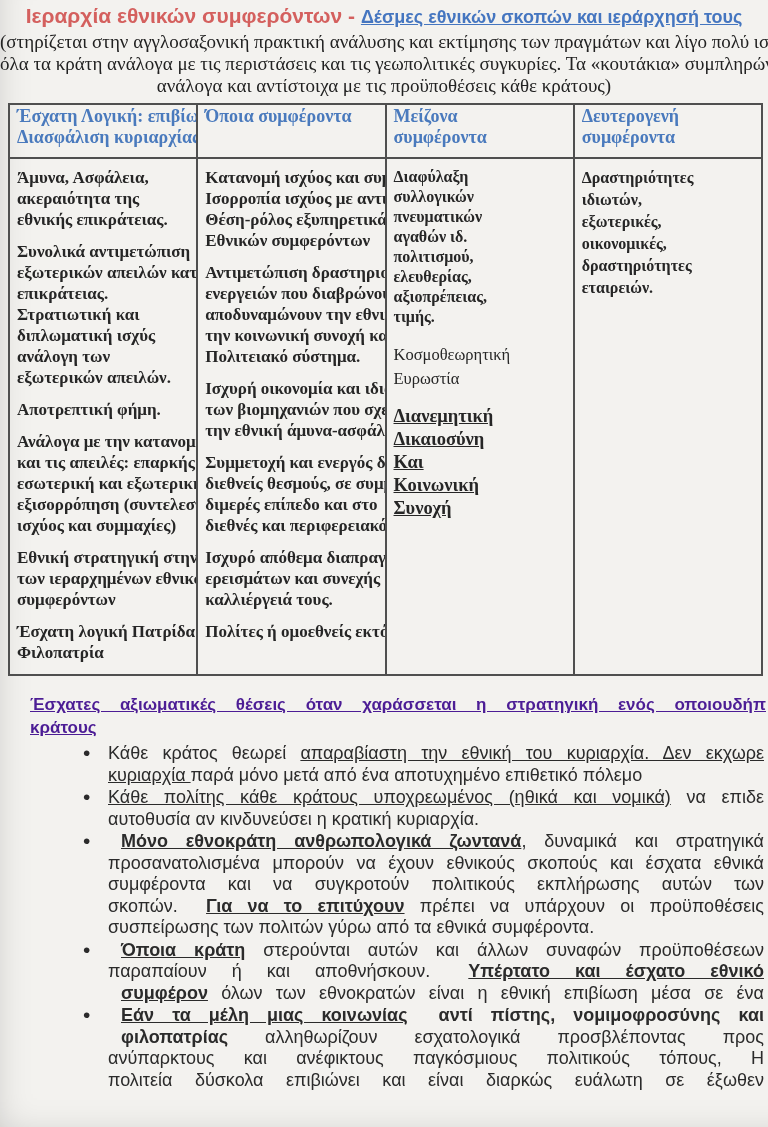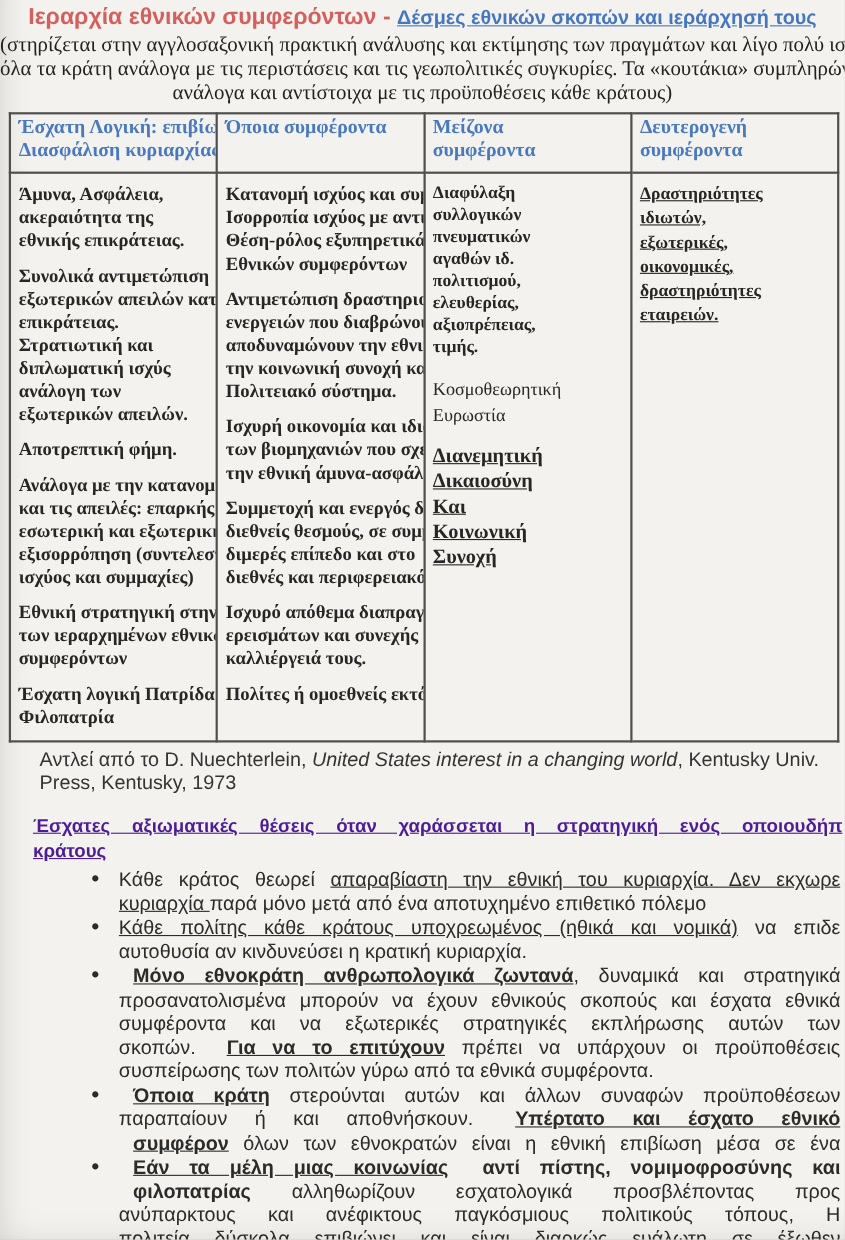--- a/index.html
+++ b/index.html
@@ -22,21 +22,21 @@
   .grid th,.grid td{border:2px solid #4f4f4f;vertical-align:top;overflow:hidden;font-family:"Liberation Serif",serif;background:transparent;}
   .grid th{color:#4a7abd;font-weight:bold;font-size:18px;line-height:25px;text-align:left;padding:1px 2px 1px 7px;height:50px;}
   .grid td{padding:8px 2px 0 7px;font-weight:bold;font-size:17px;height:475px;}
   .grid .ln{white-space:nowrap;line-height:21px;}
   .grid .para{margin:0 0 11px 0;}
   .grid td.c3 .para-0 .ln{font-size:16px;line-height:20px;}
   .grid td.c3 .para-1{font-weight:normal;font-size:16.5px;margin-top:16px;}
   .grid td.c3 .para-1 .ln{line-height:24px;}
   .grid td.c3 .para-2{font-size:18.5px;margin-top:14px;}
   .grid td.c3 .para-2 .ln{line-height:23px;text-decoration:underline;}
-  .grid td.c4{font-size:16px;text-decoration:underline;}
+  .grid td.c4{font-size:16px;}
   .grid td.c4 .ln{line-height:22px;}
   
   .citation{margin:5px 0 0 36px;font-size:18px;line-height:21px;color:#333;}
   .citation .i{font-style:italic;}
   
   .red-heading{margin:17px 0 0 30px;width:736px;color:#4c1d95;font-weight:bold;font-size:17px;line-height:23px;}
   .red-heading div{text-decoration:underline;white-space:nowrap;overflow:hidden;}
   .red-heading div.just{text-align:justify;text-align-last:justify;}
   
   ul.bullets{list-style:none;margin:4px 0 0 0;padding:0 0 0 108px;width:656px;font-size:18px;line-height:21.5px;color:#2b2b2b;}
@@ -184,43 +184,39 @@
               <div class="ln">εξωτερικές,</div>
               <div class="ln">οικονομικές,</div>
               <div class="ln">δραστηριότητες</div>
               <div class="ln">εταιρειών.</div>
             </div>
           </td>
         </tr>
       </tbody>
   </table>
 
-  <div class="citation">
-      <div><span>Αντλεί από το D. Nuechterlein, </span><span class="i">United States interest in a changing world</span><span>, Kentusky Univ.</span></div>
-      <div><span>Press, Kentusky, 1973</span></div>
-    </div>
 
   <div class="red-heading">
       <div class="just">Έσχατες αξιωματικές θέσεις όταν χαράσσεται η στρατηγική ενός οποιουδήπ</div>
       <div>κράτους</div>
     </div>
 
   <ul class="bullets" id="bullet-list">
       <li>
         <div class="bl just"><span>Κάθε κράτος θεωρεί </span><span class="u ">απαραβίαστη την εθνική του κυριαρχία. Δεν εκχωρε</span></div>
         <div class="bl"><span class="u ">κυριαρχία </span><span>παρά μόνο μετά από ένα αποτυχημένο επιθετικό πόλεμο</span></div>
       </li>
       <li>
         <div class="bl just"><span class="u ">Κάθε πολίτης κάθε κράτους υποχρεωμένος (ηθικά και νομικά)</span><span> να επιδε</span></div>
         <div class="bl"><span>αυτοθυσία αν κινδυνεύσει η κρατική κυριαρχία.</span></div>
       </li>
       <li>
         <div class="bl just"><span class="b u ">Μόνο εθνοκράτη ανθρωπολογικά ζωντανά</span><span>, δυναμικά και στρατηγικά</span></div>
         <div class="bl just"><span>προσανατολισμένα μπορούν να έχουν εθνικούς σκοπούς και έσχατα εθνικά</span></div>
-        <div class="bl just"><span>συμφέροντα και να εξωτερικές στρατηγικές εκπλήρωσης αυτών των</span></div>
+        <div class="bl just"><span>συμφέροντα και να συγκροτούν πολιτικούς εκπλήρωσης αυτών των</span></div>
         <div class="bl just"><span>σκοπών. </span><span class="b u ">Για να το επιτύχουν</span><span> πρέπει να υπάρχουν οι προϋποθέσεις</span></div>
         <div class="bl"><span>συσπείρωσης των πολιτών γύρω από τα εθνικά συμφέροντα.</span></div>
       </li>
       <li>
         <div class="bl just"><span class="b u ">Όποια κράτη</span><span> στερούνται αυτών και άλλων συναφών προϋποθέσεων</span></div>
         <div class="bl just"><span>παραπαίουν ή και αποθνήσκουν. </span><span class="b u ">Υπέρτατο και έσχατο εθνικό</span></div>
         <div class="bl just"><span class="b u ">συμφέρον</span><span> όλων των εθνοκρατών είναι η εθνική επιβίωση μέσα σε ένα</span></div>
       </li>
       <li>
         <div class="bl just"><span class="b u ">Εάν τα μέλη μιας κοινωνίας</span><span class="b "> αντί πίστης, νομιμοφροσύνης και</span></div>

